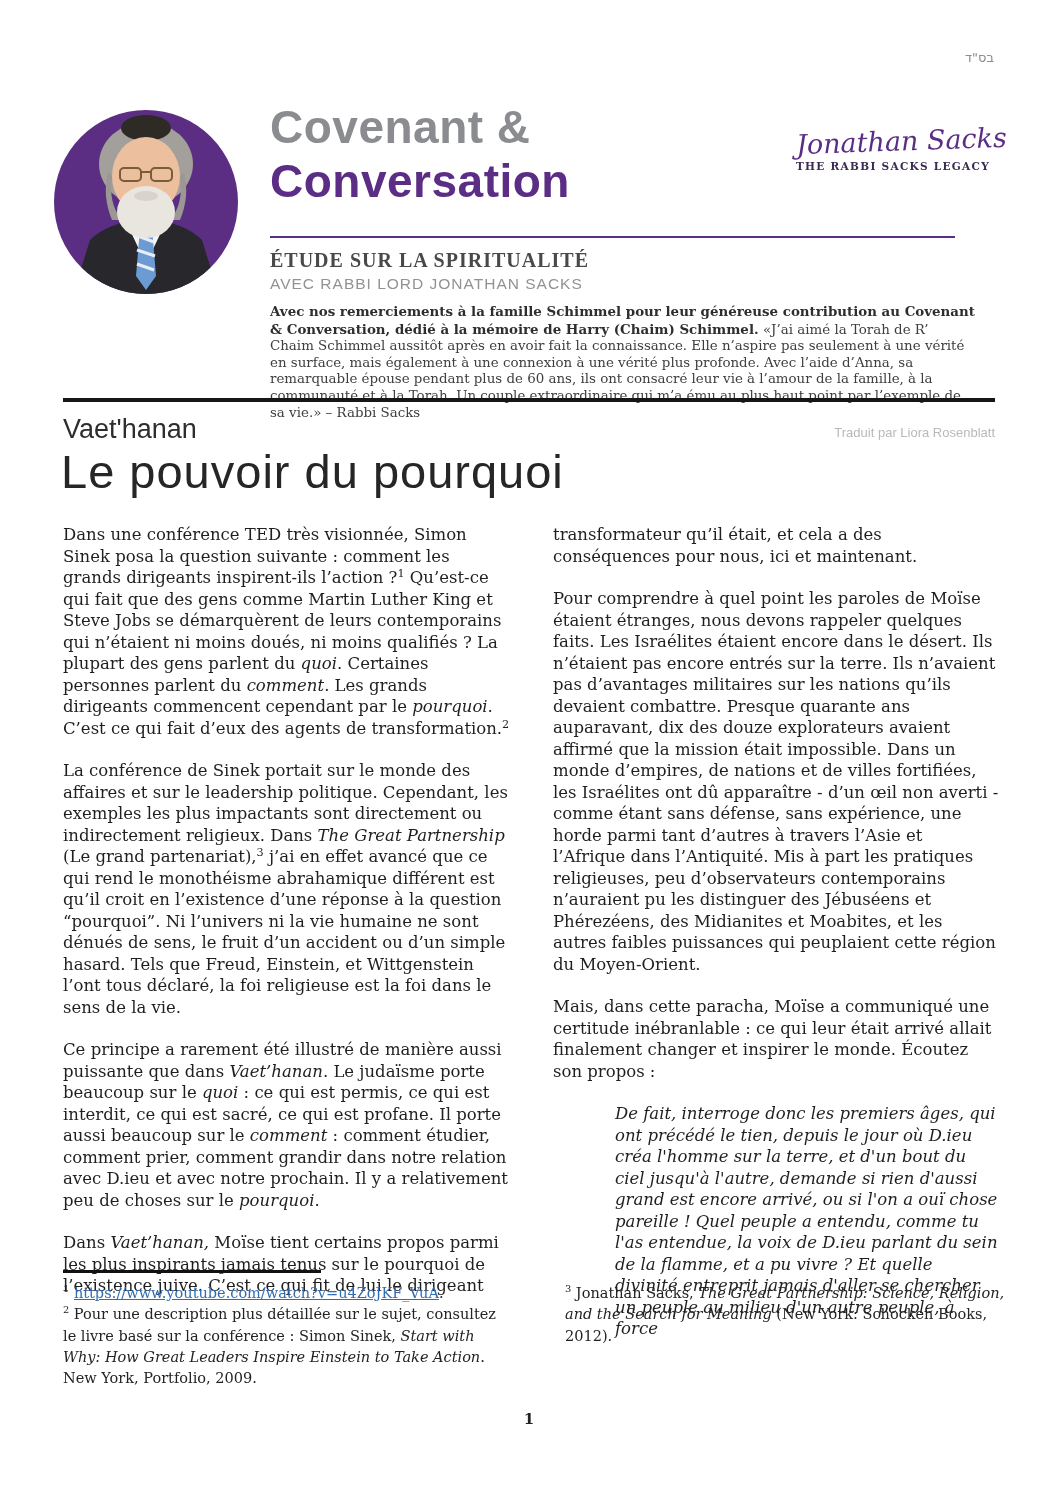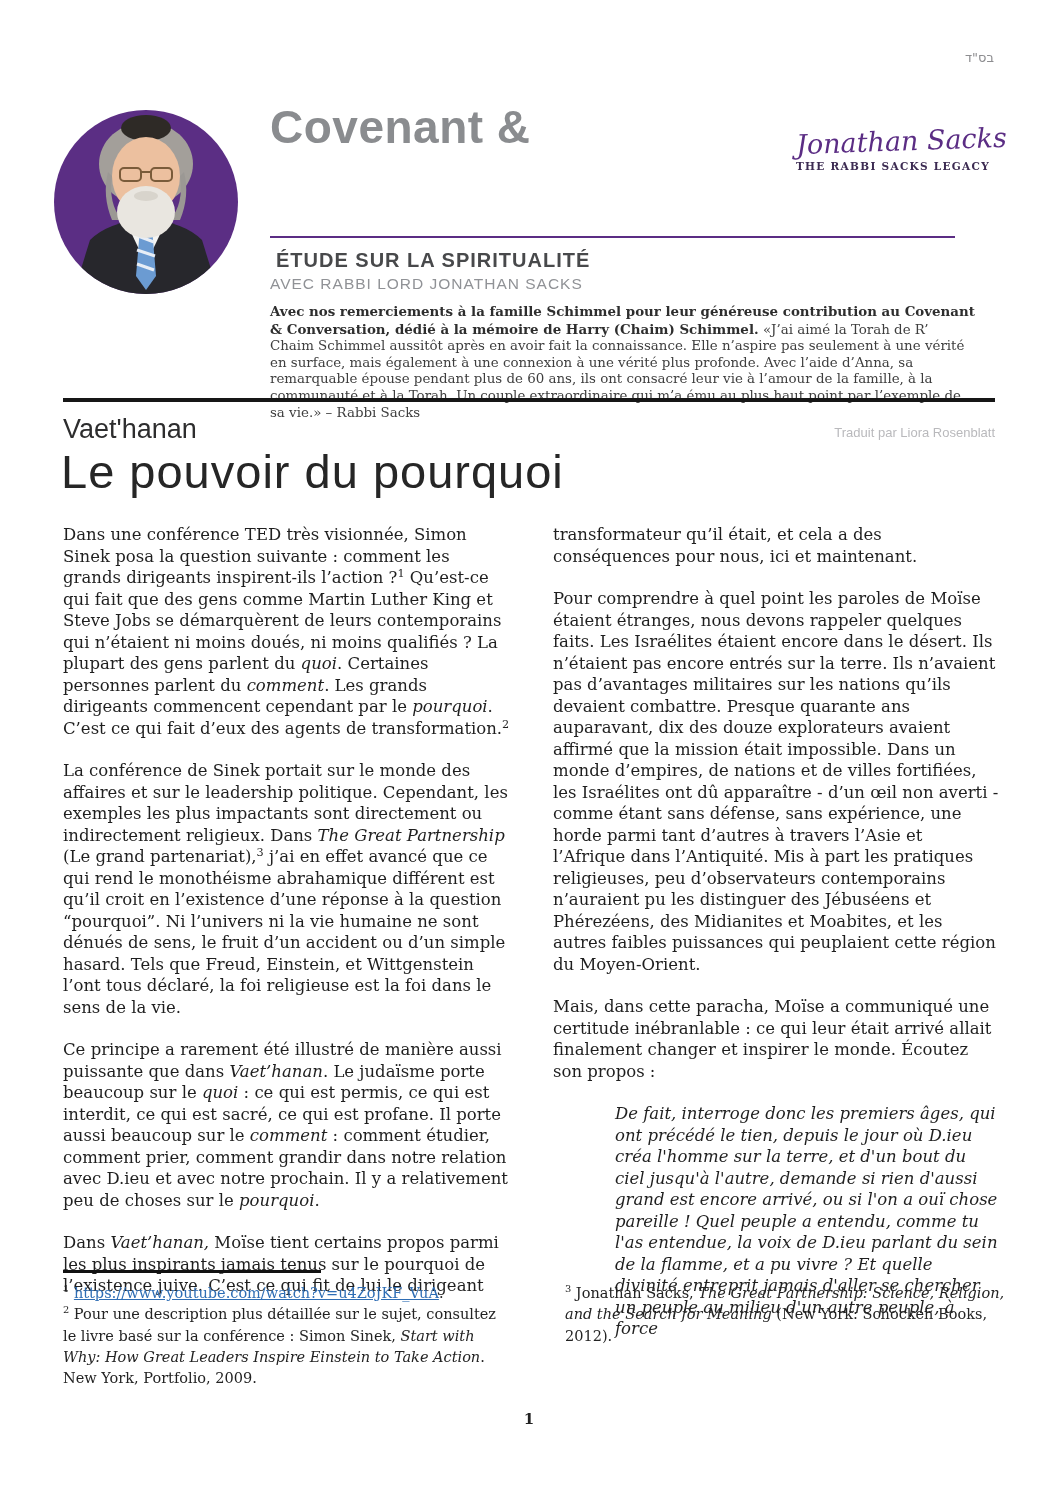--- a/index.html
+++ b/index.html
@@ -17,21 +17,21 @@
   .brand-line2{color:#5b2d84;}
 
   .sig{position:absolute;left:796px;top:126px;width:178px;text-align:center;}
   .sig-name{font-family:"DejaVu Serif",serif;font-style:italic;font-size:27px;
             color:#5b2d84;transform:rotate(-2deg);white-space:nowrap;}
   .sig-org{margin-top:3px;font-family:"DejaVu Serif",serif;font-weight:bold;
            font-size:10.5px;letter-spacing:1.3px;color:#3c2b52;white-space:nowrap;}
 
   .purple-rule{position:absolute;left:270px;top:236px;width:685px;height:2px;background:#5b2d84;}
 
-  .subtitle{position:absolute;left:276px;top:249px;font-family:Liberation Sans, sans-serif;
+  .subtitle{position:absolute;left:270px;top:249px;font-family:Liberation Serif, serif;
             font-weight:bold;font-size:20px;letter-spacing:1px;color:#48494b;}
   .byline{position:absolute;left:270px;top:275px;font-family:"Liberation Sans",sans-serif;
           font-size:15.5px;letter-spacing:1px;color:#909296;}
 
   .dedication{position:absolute;left:270px;top:303px;width:706px;margin:0;
               font-size:13.4px;line-height:16.6px;color:#3e3e3e;}
   .dedication b{font-weight:bold;color:#2e2e2e;}
 
   .black-rule{position:absolute;left:63px;top:398px;width:932px;height:4px;background:#161616;}
 
@@ -93,20 +93,21 @@
       <ellipse cx="96" cy="128" rx="29" ry="26" fill="#e9e6e0"></ellipse>
       <ellipse cx="96" cy="112" rx="12" ry="5" fill="#d8d4cc"></ellipse>
       <rect x="70" y="84" width="21" height="13" rx="4" fill="none" stroke="#7a5b3a" stroke-width="2"></rect>
       <rect x="101" y="84" width="21" height="13" rx="4" fill="none" stroke="#7a5b3a" stroke-width="2"></rect>
       <line x1="91" y1="88" x2="101" y2="88" stroke="#7a5b3a" stroke-width="2"></line>
     </svg>
   </div>
 
   <div class="brand">
     <div class="brand-line1">Covenant &amp;</div>
+    <div class="brand-line2">Conversation</div>
   </div>
 
   <div class="sig">
     <div class="sig-name">Jonathan Sacks</div>
     <div class="sig-org">THE RABBI SACKS LEGACY</div>
   </div>
 
   <div class="purple-rule"></div>
 
   <div class="subtitle">ÉTUDE SUR LA SPIRITUALITÉ</div>

